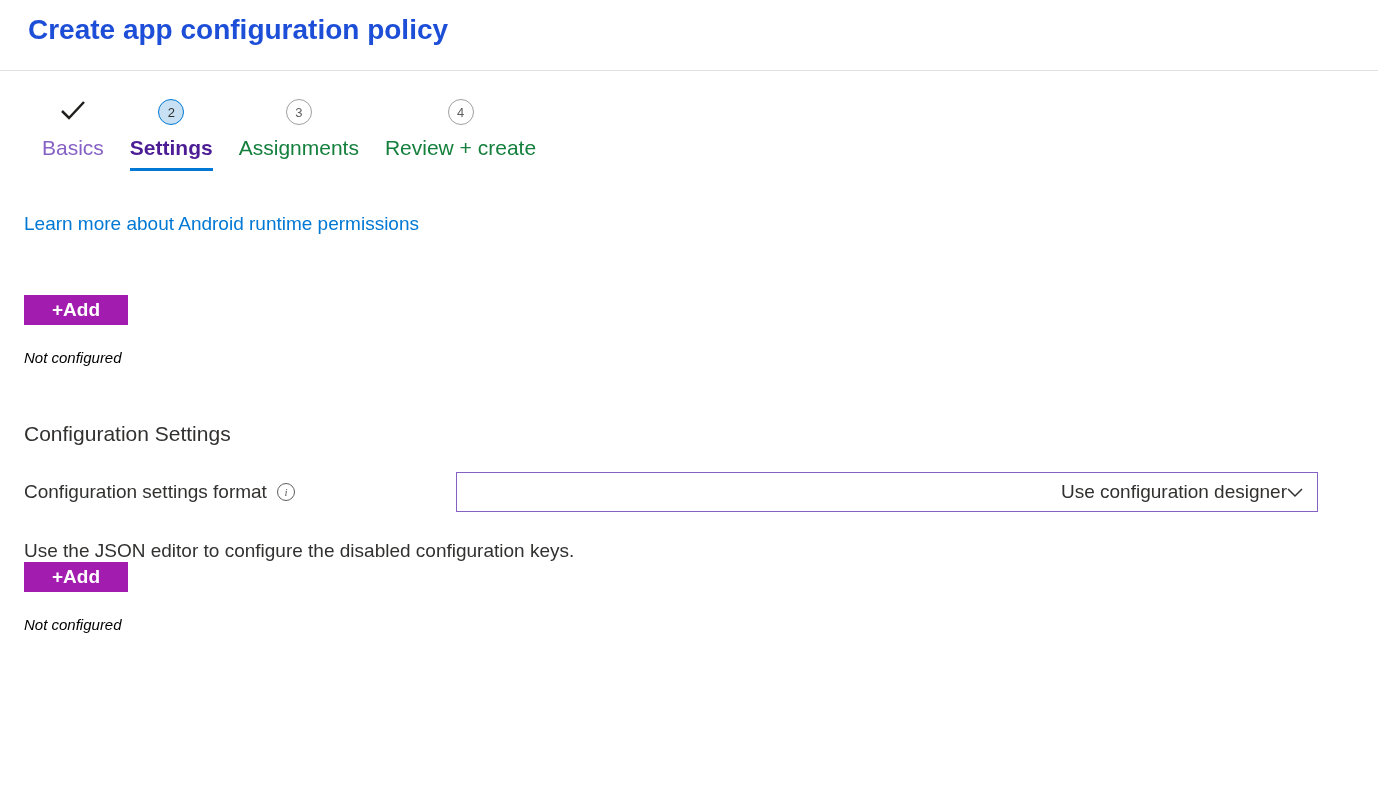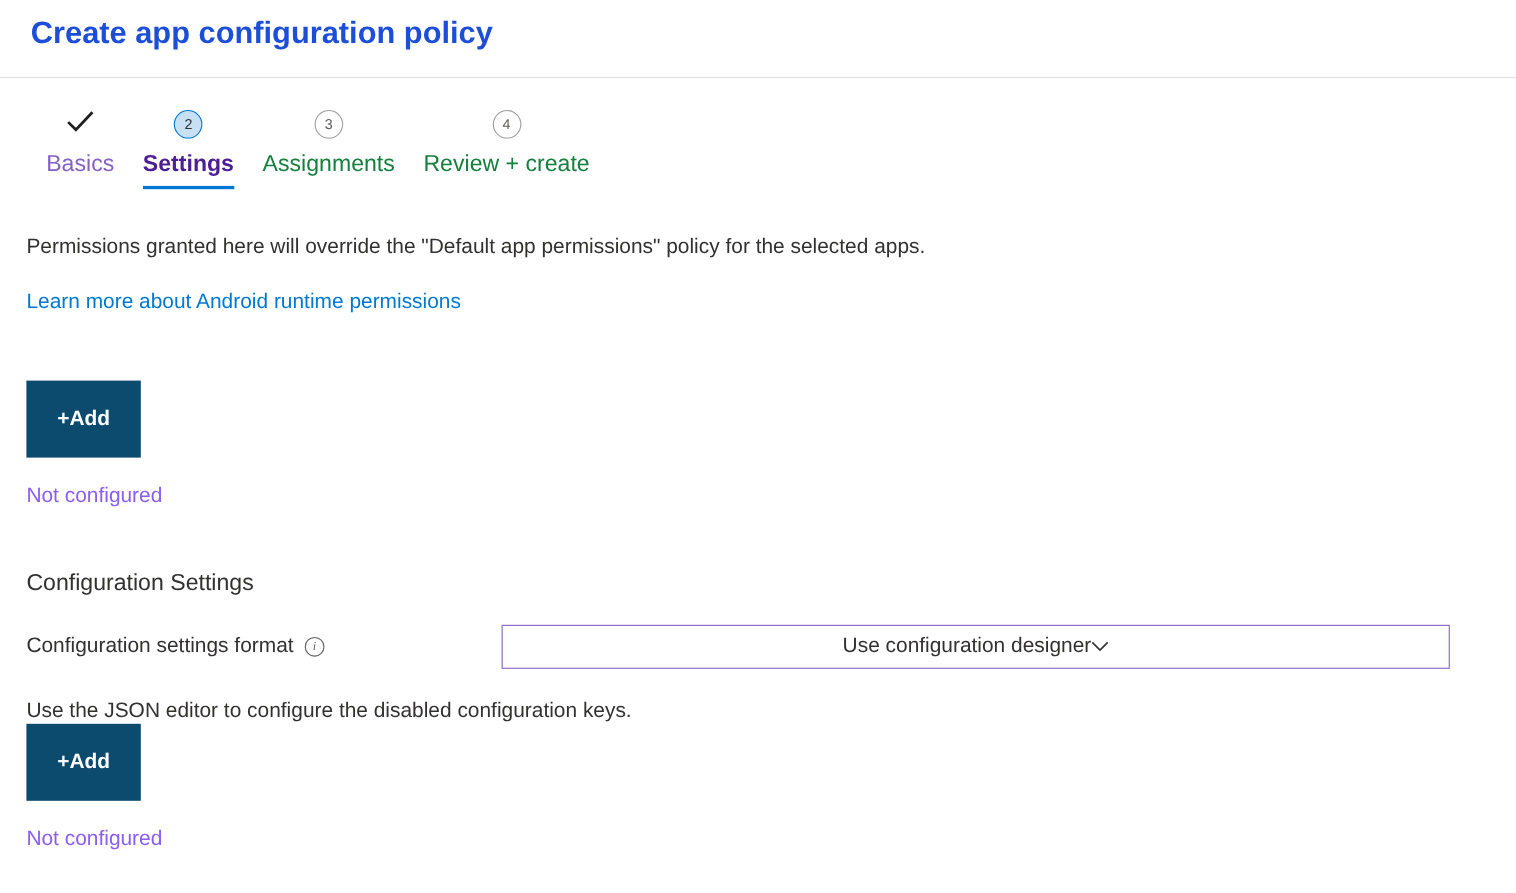--- a/index.html
+++ b/index.html
@@ -95,33 +95,34 @@
       margin-bottom: 28px;
     }
     .link-text {
       color: #0078d4;
       font-size: 19px;
       cursor: pointer;
       display: inline-block;
       margin-bottom: 60px;
     }
     .add-button {
-      background: #0c4a6e;
+      background: #a21caf;
       color: white;
       border: none;
-      padding: 24px 28px;
+      padding: 4px 28px;
       font-size: 19px;
       font-weight: 600;
       cursor: pointer;
       margin-bottom: 24px;
     }
     .status-text {
-      font-size: 19px;
-      color: #8b5cf6;
+      font-size: 15px;
+      color: #000000;
       margin-bottom: 56px;
+      font-style: italic;
     }
     .status-text-last {
       margin-bottom: 0;
     }
     .form-row {
       display: flex;
       align-items: center;
       margin-bottom: 28px;
       margin-top: 26px;
     }
@@ -149,21 +150,21 @@
       font-family: Georgia, serif;
     }
     .select-field {
       flex: 0 0 862px;
       border: 1px solid #8661c5;
       padding: 8px 14px;
       font-size: 19px;
       color: #323130;
       display: flex;
       align-items: center;
-      justify-content: center;
+      justify-content: flex-end;
       cursor: pointer;
       background: white;
     }
     .chevron-down {
       width: 16px;
       height: 10px;
     }
     .json-editor-text {
       font-size: 19px;
       color: #323130;
@@ -196,21 +197,20 @@
       <span class="step-circle step-circle-upcoming">3</span>
       <span class="tab-label">Assignments</span>
     </div>
 
     <div class="tab tab-upcoming">
       <span class="step-circle step-circle-upcoming">4</span>
       <span class="tab-label">Review + create</span>
     </div>
   </div>
 
-  <div class="description-text">Permissions granted here will override the "Default app permissions" policy for the selected apps.</div>
   <a class="link-text">Learn more about Android runtime permissions</a>
   <div>
     <button class="add-button">+Add</button>
   </div>
   <div class="status-text">Not configured</div>
 
   <div class="section-heading">Configuration Settings</div>
   <div class="form-row">
     <div class="form-label-group">
       <span class="form-label">Configuration settings format</span>

